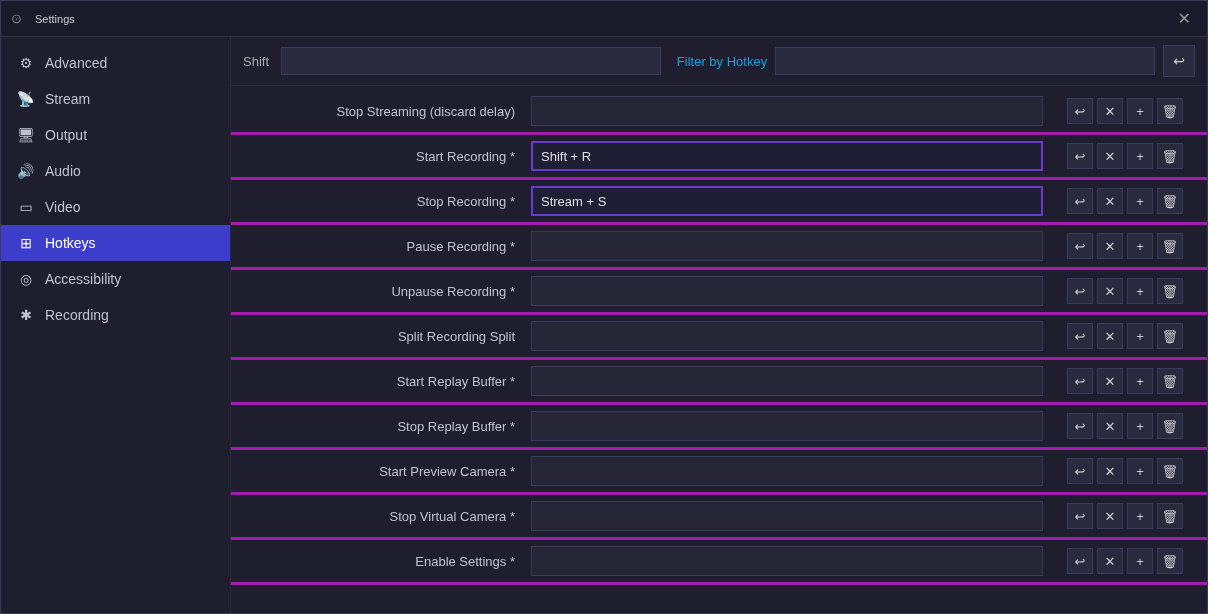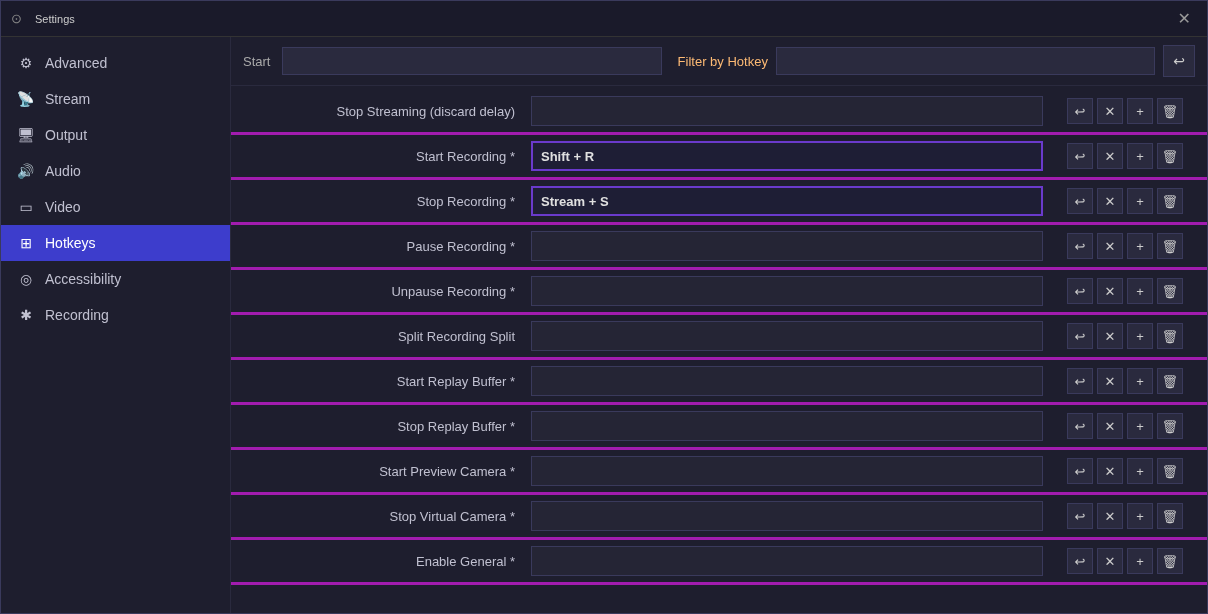--- a/index.html
+++ b/index.html
@@ -119,21 +119,21 @@
       background: #2a2a3e;
       border: 1px solid #3a3a5c;
       color: #e0e0e0;
       padding: 5px 8px;
       font-size: 13px;
       outline: none;
       height: 28px;
     }
 
     .filter-hotkey-label {
-      color: #fdba74;
+      color: #0ea5e9;
       font-size: 13px;
       margin-left: 8px;
     }
 
     .filter-hotkey-input {
       flex: 1;
       background: #2a2a3e;
       border: 1px solid #3a3a5c;
       color: #e0e0e0;
       padding: 5px 8px;
@@ -187,21 +187,20 @@
       min-width: 300px;
       padding-right: 16px;
       color: #c0c0d0;
       font-size: 13px;
     }
 
     .hotkey-binding {
       flex: 1;
       margin-right: 24px;
       position: relative;
-      font-weight: bold;
     }
 
     .hotkey-binding-box {
       background: #252535;
       border: 1px solid #3a3a5c;
       color: #e0e0e0;
       padding: 4px 8px;
       font-size: 13px;
       width: 100%;
       height: 30px;
@@ -279,21 +278,21 @@
         </div>
         <div class="sidebar-item">
           <span class="sidebar-icon">✱</span>
           <span>Recording</span>
         </div>
       </div>
 
     <div class="right-panel">
 
       <div class="filter-bar">
-        <span class="filter-label">Start</span>
+        <span class="filter-label">Shift</span>
         <input class="filter-input" type="text" style="">
         <span class="filter-hotkey-label">Filter by Hotkey</span>
         <input class="filter-hotkey-input" type="text" style="">
         <button class="back-btn">↩</button>
       </div>
 
       <div class="hotkey-list">
 
       <div class="hotkey-row">
             <div class="hotkey-name">Stop Streaming (discard delay)</div>
@@ -409,21 +408,21 @@
               <div class="hotkey-binding-box"></div>
             </div>
             <div class="hotkey-actions">
               <button class="hotkey-action-btn">↩</button>
               <button class="hotkey-action-btn">✕</button>
               <button class="hotkey-action-btn">+</button>
               <button class="hotkey-action-btn">🗑</button>
             </div>
           </div>
           <div class="hotkey-row">
-            <div class="hotkey-name">Enable General *</div>
+            <div class="hotkey-name">Enable Settings *</div>
             <div class="hotkey-binding">
               <div class="hotkey-binding-box"></div>
             </div>
             <div class="hotkey-actions">
               <button class="hotkey-action-btn">↩</button>
               <button class="hotkey-action-btn">✕</button>
               <button class="hotkey-action-btn">+</button>
               <button class="hotkey-action-btn">🗑</button>
             </div>
           </div>

